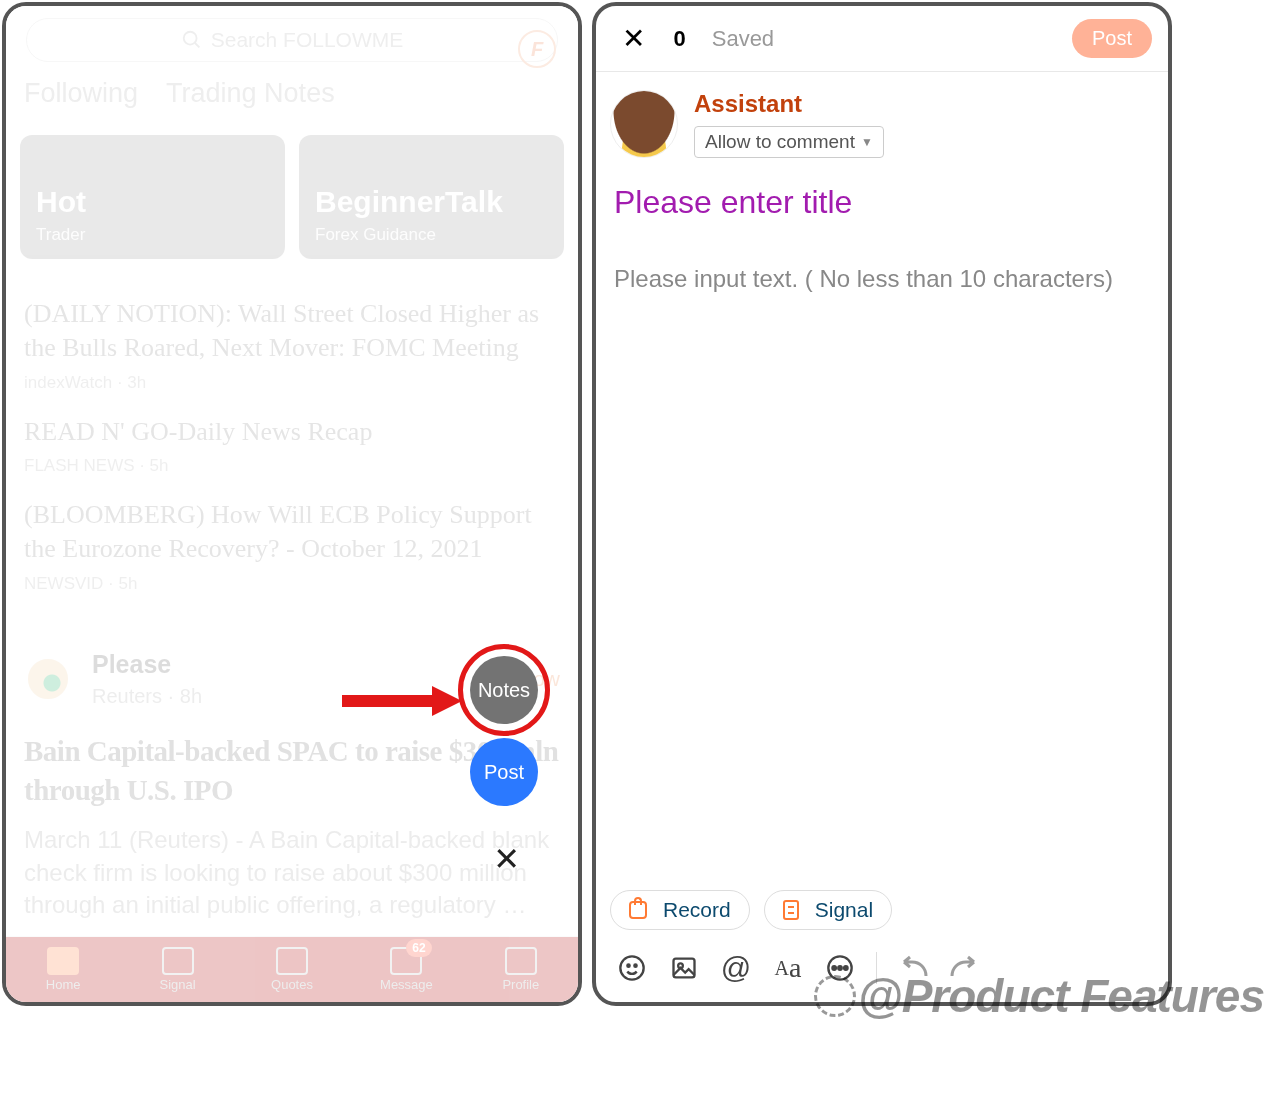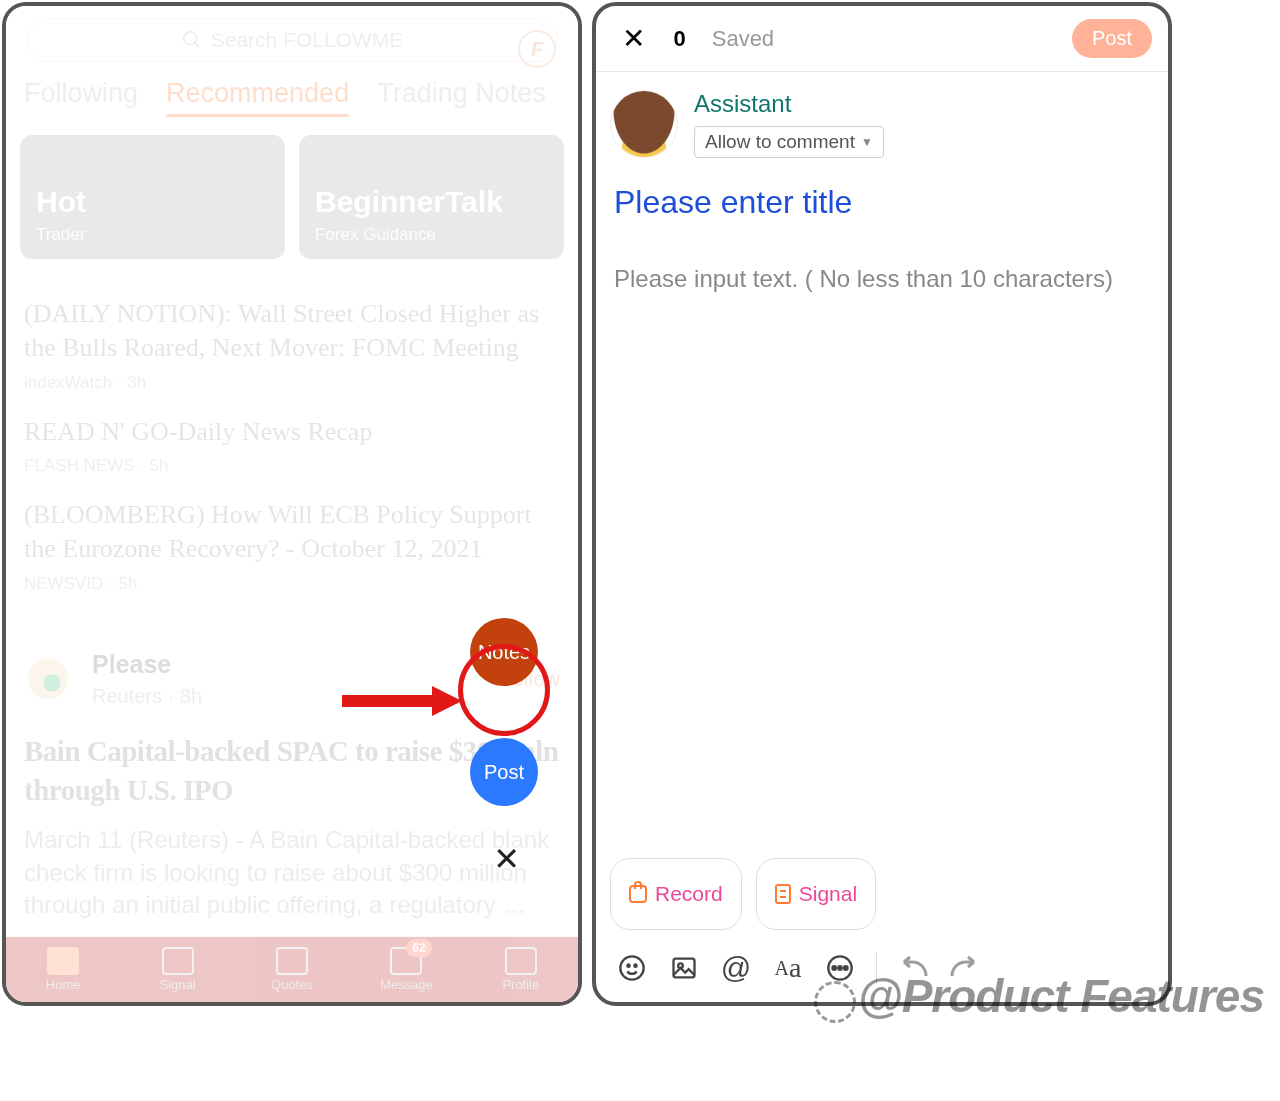--- a/index.html
+++ b/index.html
@@ -123,21 +123,21 @@
     position:absolute; top:2px; right:28%;
     background:#ff5c42; color:#fff; font-size:12px;
     padding:2px 6px; border-radius:10px; font-weight:700;
   }
   
   .fab {
     position:absolute; width:68px; height:68px; border-radius:50%;
     color:#fff; display:flex; align-items:center; justify-content:center;
     font-size:20px; font-weight:500;
   }
-  .fab.notes { background:#c2410c; right:40px; top:612px; }
+  .fab.notes { background:#737373; right:40px; top:650px; }
   .fab.post  { background:#2b79ff; right:40px; top:732px; }
   .fab-close { position:absolute; right:58px; top:834px; font-size:32px; color:#222;}
   .ring {
     position:absolute; width:92px; height:92px; border:5px solid #e21818; border-radius:50%;
     right:28px; top:638px;
   }
   .arrow {
     position:absolute; left:336px; top:680px;
     width:120px; height:30px;
   }
@@ -168,41 +168,41 @@
     border:1px solid #eee;
   }
   .avatar-lg::before{
     content:''; position:absolute; inset:0;
     background:
       radial-gradient(ellipse at 50% 30%, #7b4a2e 0 30px, transparent 31px),
       radial-gradient(circle at 50% 48%, #f9d7b7 0 18px, transparent 19px),
       radial-gradient(ellipse at 50% 100%, #f5c94c 0 22px, transparent 23px);
   }
   .author-right { margin-left:16px; }
-  .author-name { font-size:24px; font-weight:400; color:#0f766e;}
+  .author-name { font-size:24px; font-weight:700; color:#c2410c;}
   .comment-select {
     margin-top:8px; border:1px solid #ccc; border-radius:4px;
     padding:4px 10px; font-size:19px; color:#555;
     display:inline-flex; align-items:center; gap:6px;
   }
   .comment-select .tri { font-size:12px; color:#888;}
   .editor { padding: 22px 18px 0; }
   .title-ph {
-    font-size:32px; color:#1d4ed8;
+    font-size:32px; color:#a21caf;
   }
   .body-ph {
     font-size:24px; color:#888; margin-top:44px;
   }
   .pills {
     position:absolute; left:14px; bottom:72px; display:flex; gap:14px;
   }
   .pill {
     border:1px solid #ddd; border-radius:20px;
-    padding:23px 18px; font-size:21px; color:#ec4899;
-    display:inline-flex; align-items:center; gap:8px;
+    padding:7px 18px; font-size:21px; color:#0c4a6e;
+    display:inline-flex; align-items:center; gap:16px;
   }
   .pill .pi-record {
     width:18px; height:18px; border:2px solid #ff7a33; border-radius:4px;
     position:relative;
   }
   .pill .pi-record::after{
     content:''; position:absolute; left:3px; right:3px; top:-6px; height:6px;
     border:2px solid #ff7a33; border-bottom:none; border-radius:6px 6px 0 0;
   }
   .pill .pi-orders {
@@ -226,21 +226,21 @@
   }
   .ticon svg { width:28px; height:28px; stroke:#444; fill:none; stroke-width:2;}
   .vdiv { width:1px; height:32px; background:#ddd; margin:0 10px;}
   .undo svg, .redo svg { width:34px; height:28px; stroke:#9d9d9d; fill:none; stroke-width:3;}
 
   .watermark {
     position:absolute; right:16px; bottom:78px;
     font-size:46px; font-style:italic; font-weight:600;
     color:rgba(0,0,0,0.42);
     letter-spacing:-1px;
-    display:flex; align-items:flex-end; gap:2px;
+    display:flex; align-items:center; gap:2px;
     pointer-events:none;
   }
   .watermark .circ {
     width:42px; height:42px; border:3px dashed rgba(0,0,0,0.4); border-radius:50%;
   }
 </style>
 </head>
 <body>
 
 <div class="wrap">
@@ -254,21 +254,20 @@
                 <circle cx="10" cy="10" r="7"></circle>
                 <line x1="20" y1="20" x2="15" y2="15"></line>
               </svg>
             <span>Search FOLLOWME</span>
           </div>
           <div class="coin">F</div>
         </div>
 
         <div class="tabs">
           <div class="tab">Following</div>
-          <div class="tab active">Recommended</div>
           <div class="tab">Trading Notes</div>
         </div>
 
         <div class="cards">
           <div class="card">
             <div class="ct1">Hot</div>
             <div class="ct2">Trader</div>
           </div>
           <div class="card">
             <div class="ct1">BeginnerTalk</div>

